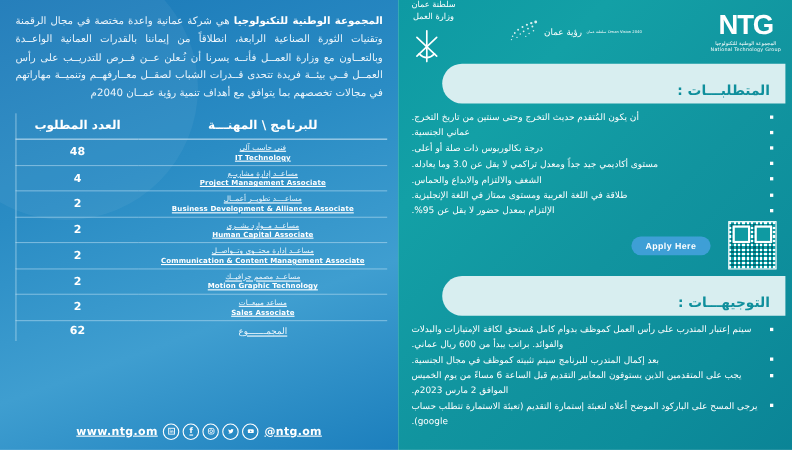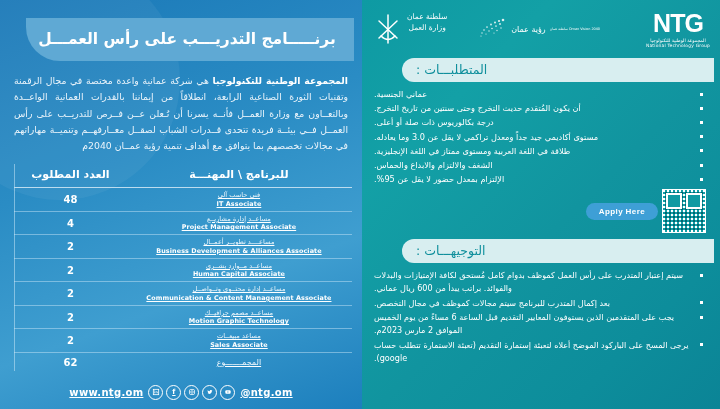--- a/index.html
+++ b/index.html
@@ -179,32 +179,32 @@
     line-height: 1;
     font-family: "Liberation Sans", sans-serif;
   }
   .logo-ntg .ar-sub { font-size: 4.6px; color: #ffffff; margin-top: 2px; letter-spacing: .2px;}
   .logo-ntg .en-sub { font-size: 4.4px; color: #ffffff; direction: ltr; letter-spacing: .2px;}
 
   .logo-vision { text-align: center; color:#fff; display:flex; align-items:center; gap:4px;}
   .logo-vision .vtxt { font-size: 3.4px; line-height: 1.35; direction: ltr; text-align:left;}
   .logo-vision .vname { font-size: 8px; letter-spacing: .5px;}
 
-  .logo-mol { display: flex; align-items: flex-start; gap: 5px; color: #ffffff; }
+  .logo-mol { display: flex; align-items: flex-end; gap: 5px; color: #ffffff; flex-direction: column; }
   .logo-mol .moltxt { text-align: center; font-size: 7.5px; line-height: 1.45; }
 
   .sec-head {
     margin: 6px 6px 0 40px;
     background: #d8eef0;
     border-radius: 20px 0 0 20px;
     color: #0f8f9c;
     font-size: 12.5px;
-    font-weight: normal;
-    text-align: left;
-    padding: 4px 14px 5px 14px;
+    font-weight: bold;
+    text-align: right;
+    padding: 16px 14px 5px 14px;
     letter-spacing: .3px;
   }
   ul.bullets {
     list-style: none;
     margin: 6px 0 0 0;
     padding: 0 16px 0 12px;
     color: #ffffff;
   }
   ul.bullets li {
     font-size: 8.2px;
@@ -220,21 +220,21 @@
     right: 1px;
     top: 4.5px;
     width: 3px; height: 3px;
     background: #ffffff;
   }
   ul.bullets.guide li { font-size: 8.1px; line-height: 1.6; }
 
   .apply-row {
     display: flex;
     align-items: center;
-    gap: 4px;
+    gap: 16px;
     padding: 2px 0 0 0;
     margin-right: 14px;
   }
   .qr {
     width: 44px; height: 44px;
     background:
       repeating-linear-gradient(90deg,#fff 0 2px,#12a0a8 2px 4px),
       repeating-linear-gradient(0deg,#fff 0 2px,#12a0a8 2px 4px);
     background-blend-mode: multiply;
     border: 1.5px solid #ffffff;
@@ -263,40 +263,39 @@
     cursor: pointer;
   }
 </style>
 </head>
 <body>
 
 <div id="poster">
 
   <div class="right-panel">
 
-    <div class="title-pill">برنـــــامج التدريـــب على رأس العمـــل</div>
 
     <div class="intro">
       <b>المجموعة الوطنية للتكنولوجيا</b>
       <span>هي شركة عمانية واعدة مختصة في مجال الرقمنة وتقنيات الثورة الصناعية الرابعة، انطلاقاً من إيماننا بالقدرات العمانية الواعــدة وبالتعــاون مع وزارة العمــل فأنــه يسرنا أن نُـعلن عــن فــرص للتدريــب على رأس العمــل فــي بيئــة فريدة تتحدى قــدرات الشباب لصقــل معــارفهــم وتنميــة مهاراتهم في مجالات تخصصهم بما يتوافق مع أهداف تنمية رؤية عمــان 2040م</span>
     </div>
 
     <div class="table-wrap">
       <table class="jobs">
         <thead>
           <tr>
             <th>للبرنامج \ المهنـــة</th>
             <th class="numh">العدد المطلوب</th>
           </tr>
         </thead>
         <tbody id="jobs-body">
             <tr>
               <td class="role">
                 <span class="ar">فني حاسب آلي</span>
-                <span class="en">IT Associate</span>
+                <span class="en">IT Technology</span>
               </td>
               <td class="num">48</td>
             </tr>
             <tr>
               <td class="role">
                 <span class="ar">مساعــد إدارة مشاريــع</span>
                 <span class="en">Project Management Associate</span>
               </td>
               <td class="num">4</td>
             </tr>
@@ -425,35 +424,35 @@
             <path d="M5 9 L23 26"></path>
             <path d="M23 9 L5 26"></path>
             <path d="M7 24 q7 7 14 0"></path>
           </g>
         </svg>
       </div>
     </div>
 
     <div class="sec-head">المتطلبـــات :</div>
     <ul class="bullets reqs" id="req-list">
+        <li>أن يكون المُتقدم حديث التخرج وحتى سنتين من تاريخ التخرج.</li>
         <li>عماني الجنسية.</li>
-        <li>أن يكون المُتقدم حديث التخرج وحتى سنتين من تاريخ التخرج.</li>
         <li>درجة بكالوريوس ذات صلة أو أعلى.</li>
         <li>مستوى أكاديمي جيد جداً ومعدل تراكمي لا يقل عن 3.0 وما يعادله.</li>
+        <li>الشغف والالتزام والابداع والحماس.</li>
         <li>طلاقة في اللغة العربية ومستوى ممتاز في اللغة الإنجليزية.</li>
-        <li>الشغف والالتزام والابداع والحماس.</li>
         <li>الإلتزام بمعدل حضور لا يقل عن 95%.</li>
       </ul>
 
     <div class="apply-row">
       <div class="qr"></div>
       <button class="apply-btn">Apply Here</button>
     </div>
 
     <div class="sec-head">التوجيهـــات :</div>
     <ul class="bullets guide" id="guide-list">
         <li>سيتم إعتبار المتدرب على رأس العمل كموظف بدوام كامل مُستحق لكافة الإمتيازات والبدلات والفوائد. براتب يبدأ من 600 ريال عماني.</li>
-        <li>بعد إكمال المتدرب للبرنامج سيتم مجالات كموظف في مجال التخصص.</li>
+        <li>بعد إكمال المتدرب للبرنامج سيتم تثبيته كموظف في مجال الجنسية.</li>
         <li>يجب على المتقدمين الذين يستوفون المعايير التقديم قبل الساعة 6 مساءً من يوم الخميس الموافق 2 مارس 2023م.</li>
         <li>يرجى المسح على الباركود الموضح أعلاه لتعبئة إستمارة التقديم (تعبئة الاستمارة تتطلب حساب google).</li>
       </ul>
   </div>
 </div>
 
 </body></html>

